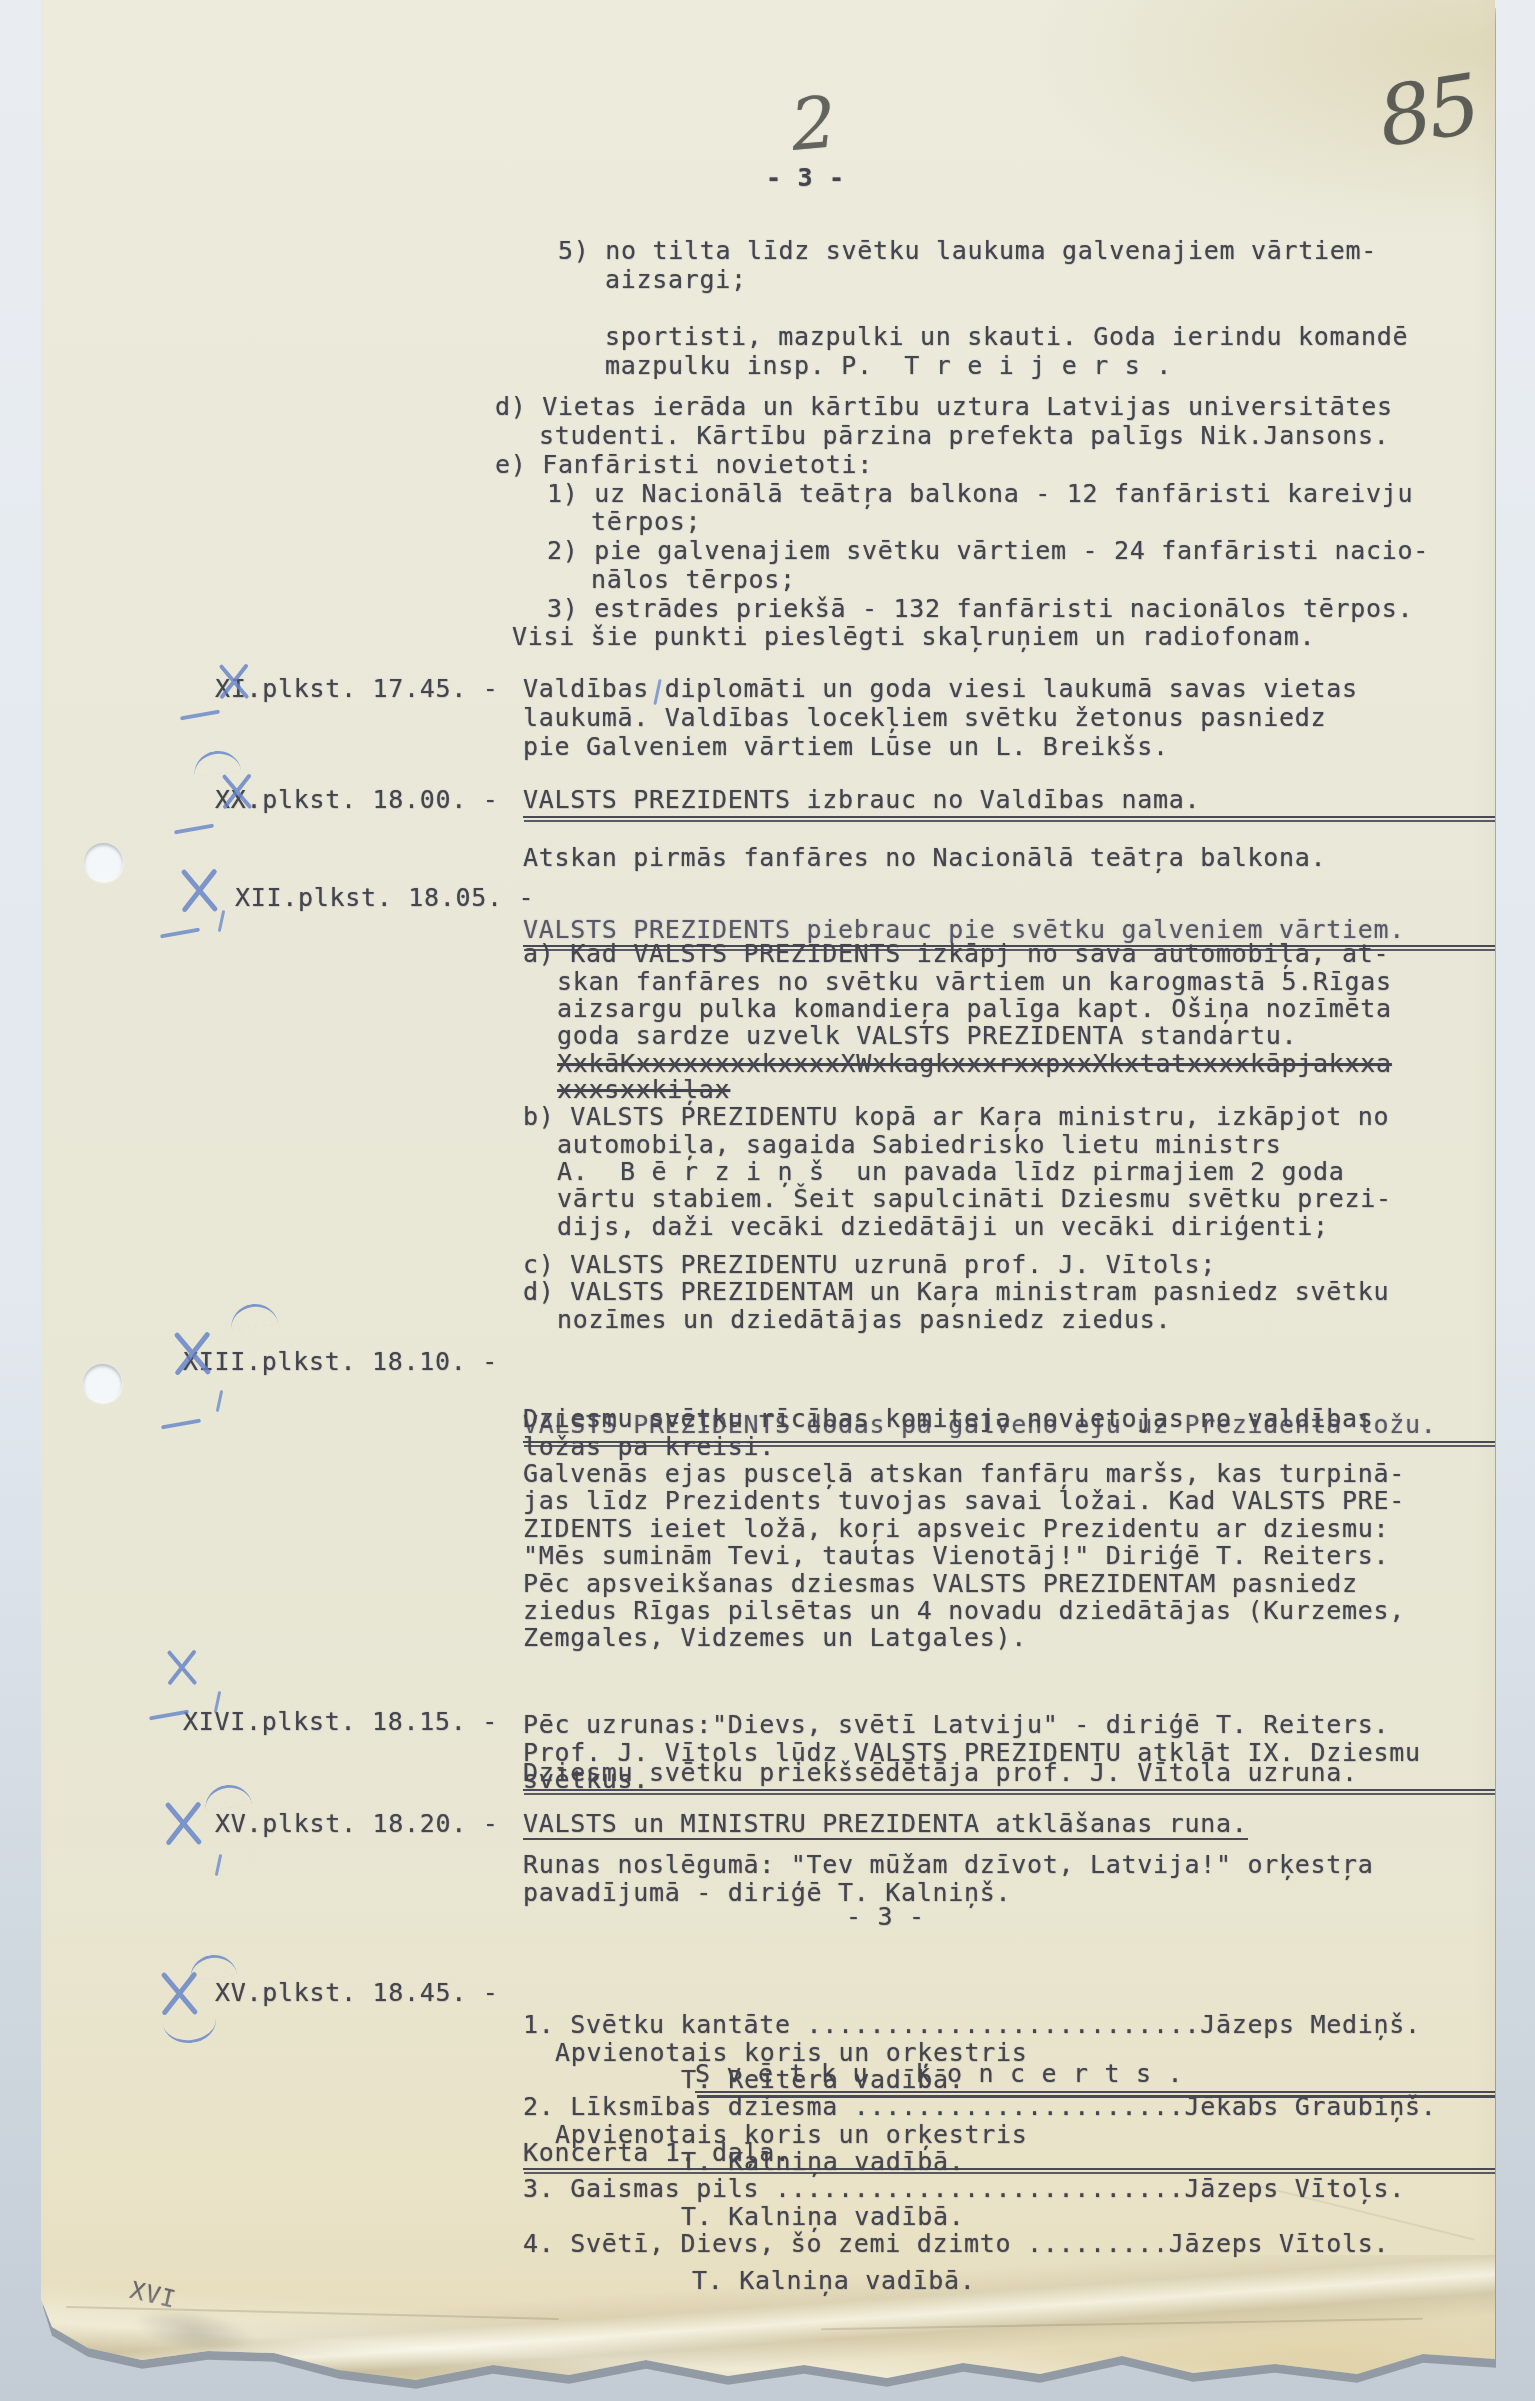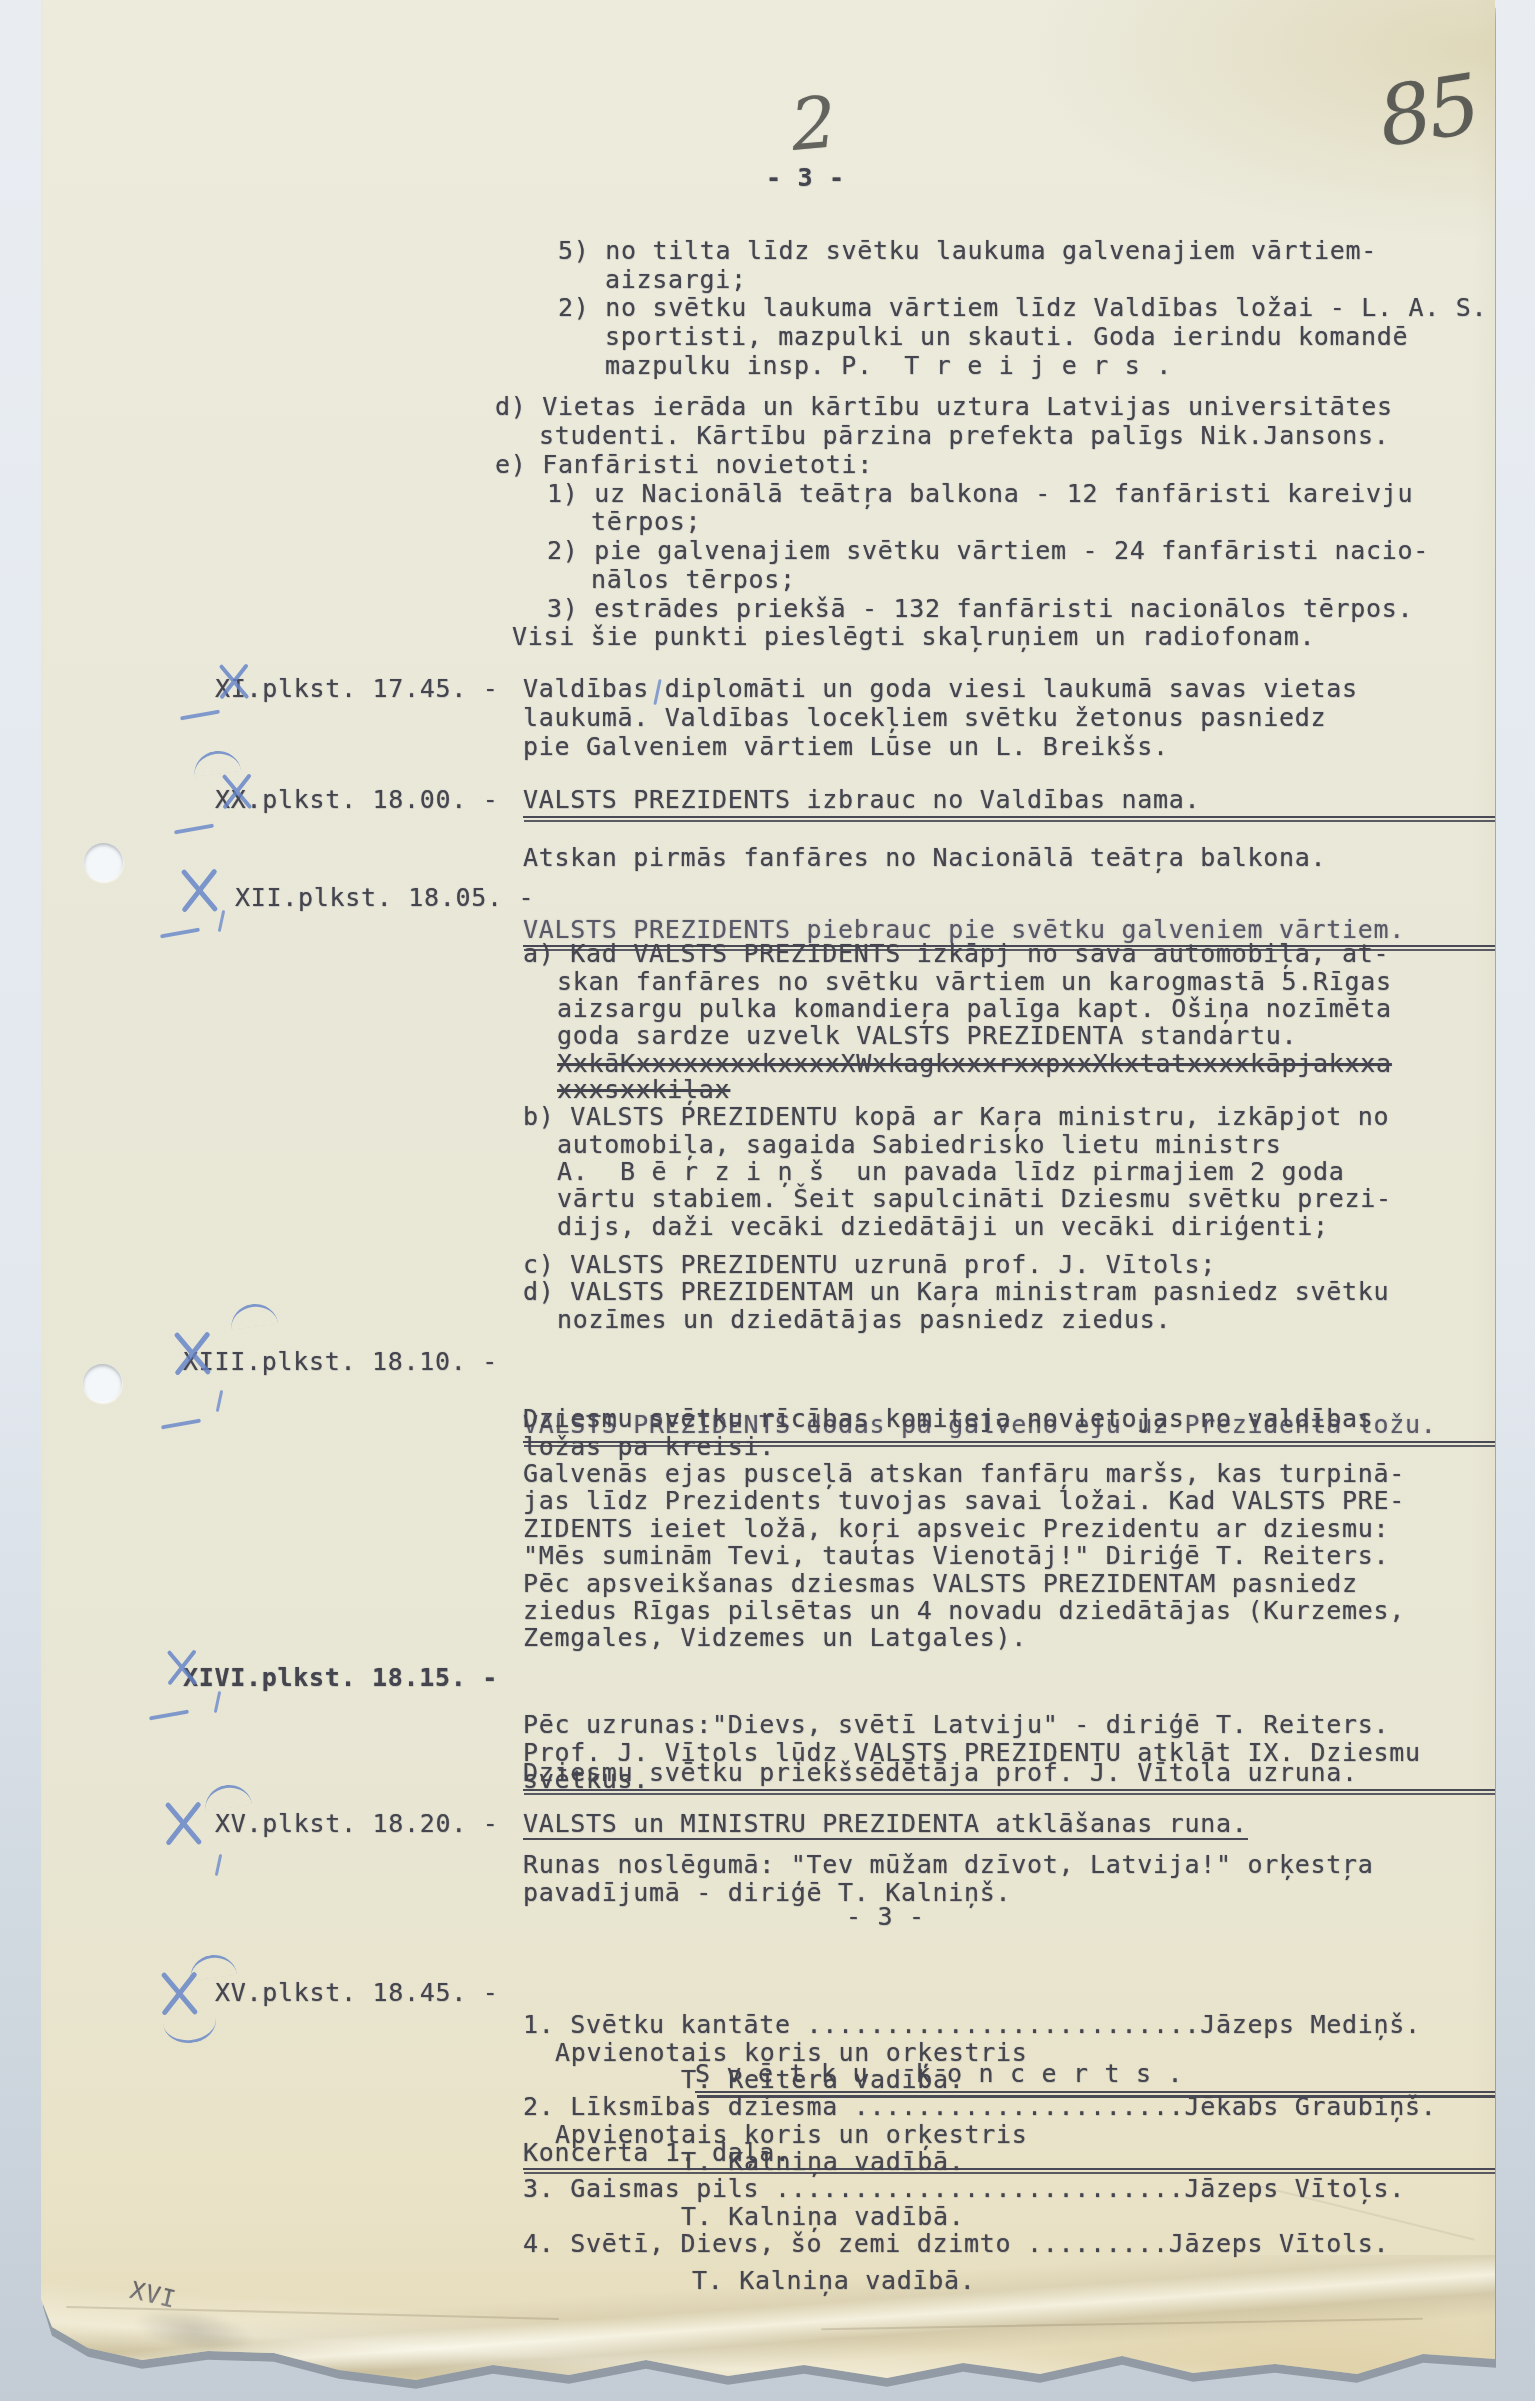--- a/index.html
+++ b/index.html
@@ -66,21 +66,20 @@
 <div id="screen">
   <div id="paper-shadow"></div>
   <div id="paper">
 
     <div class="pencil hw-2" style="left:791px;top:82px;">2</div>
     <div class="t" style="left:766px;top:164px;font-weight:bold;">- 3 -</div>
     <div class="pencil hw-85" style="left:1379px;top:63px;">85</div>
 
     <div class="t" style="left:558px;top:237px;">5) no tilta līdz svētku laukuma galvenajiem vārtiem-</div>
     <div class="t" style="left:605px;top:266px;">aizsargi;</div>
-    <div class="t" style="left:558px;top:294px;">2) no svētku laukuma vārtiem līdz Valdības ložai - L. A. S.</div>
     <div class="t" style="left:605px;top:323px;">sportisti, mazpulki un skauti. Goda ierindu komandē</div>
     <div class="t" style="left:605px;top:352px;">mazpulku insp. P.  T r e i j e r s .</div>
     <div class="t" style="left:495px;top:393px;">d) Vietas ierāda un kārtību uztura Latvijas universitātes</div>
     <div class="t" style="left:539px;top:422px;">studenti. Kārtību pārzina prefekta palīgs Nik.Jansons.</div>
     <div class="t" style="left:495px;top:451px;">e) Fanfāristi novietoti:</div>
     <div class="t" style="left:547px;top:480px;">1) uz Nacionālā teātŗa balkona - 12 fanfāristi kareivju</div>
     <div class="t" style="left:591px;top:508px;">tērpos;</div>
     <div class="t" style="left:547px;top:537px;">2) pie galvenajiem svētku vārtiem - 24 fanfāristi nacio-</div>
     <div class="t" style="left:591px;top:566px;">nālos tērpos;</div>
     <div class="t" style="left:547px;top:595px;">3) estrādes priekšā - 132 fanfāristi nacionālos tērpos.</div>
@@ -117,21 +116,21 @@
     <div class="t" style="left:523px;top:1405px;">Dziesmu svētku rīcības komiteja novietojas no valdības</div>
     <div class="t" style="left:523px;top:1433px;">ložas pa kreisi.</div>
     <div class="t" style="left:523px;top:1460px;">Galvenās ejas pusceļā atskan fanfāŗu maršs, kas turpinā-</div>
     <div class="t" style="left:523px;top:1487px;">jas līdz Prezidents tuvojas savai ložai. Kad VALSTS PRE-</div>
     <div class="t" style="left:523px;top:1515px;">ZIDENTS ieiet ložā, koŗi apsveic Prezidentu ar dziesmu:</div>
     <div class="t" style="left:523px;top:1542px;">"Mēs suminām Tevi, tautas Vienotāj!" Diriģē T. Reiters.</div>
     <div class="t" style="left:523px;top:1570px;">Pēc apsveikšanas dziesmas VALSTS PREZIDENTAM pasniedz</div>
     <div class="t" style="left:523px;top:1597px;">ziedus Rīgas pilsētas un 4 novadu dziedātājas (Kurzemes,</div>
     <div class="t" style="left:523px;top:1624px;">Zemgales, Vidzemes un Latgales).</div>
 
-    <div class="t" style="left:183px;top:1664px;font-weight:bold;">XIVI.plkst. 18.15. -</div>
+    <div class="t" style="left:183px;top:1708px;">XIVI.plkst. 18.15. -</div>
     <div class="t u2" style="left:523px;top:1664px;">Dziesmu svētku priekšsēdētāja prof. J. Vītola uzruna.</div>
     <div class="t" style="left:523px;top:1711px;">Pēc uzrunas:"Dievs, svētī Latviju" - diriģē T. Reiters.</div>
     <div class="t" style="left:523px;top:1739px;">Prof. J. Vītols lūdz VALSTS PREZIDENTU atklāt IX. Dziesmu</div>
     <div class="t" style="left:523px;top:1766px;">svētkus.</div>
 
     <div class="t" style="left:215px;top:1810px;">XV.plkst. 18.20. -</div>
     <div class="t u1" style="left:523px;top:1810px;">VALSTS un MINISTRU PREZIDENTA atklāšanas runa.</div>
     <div class="t" style="left:523px;top:1851px;">Runas noslēgumā: "Tev mūžam dzīvot, Latvija!" orķestŗa</div>
     <div class="t" style="left:523px;top:1879px;">pavadījumā - diriģē T. Kalniņš.</div>
 

